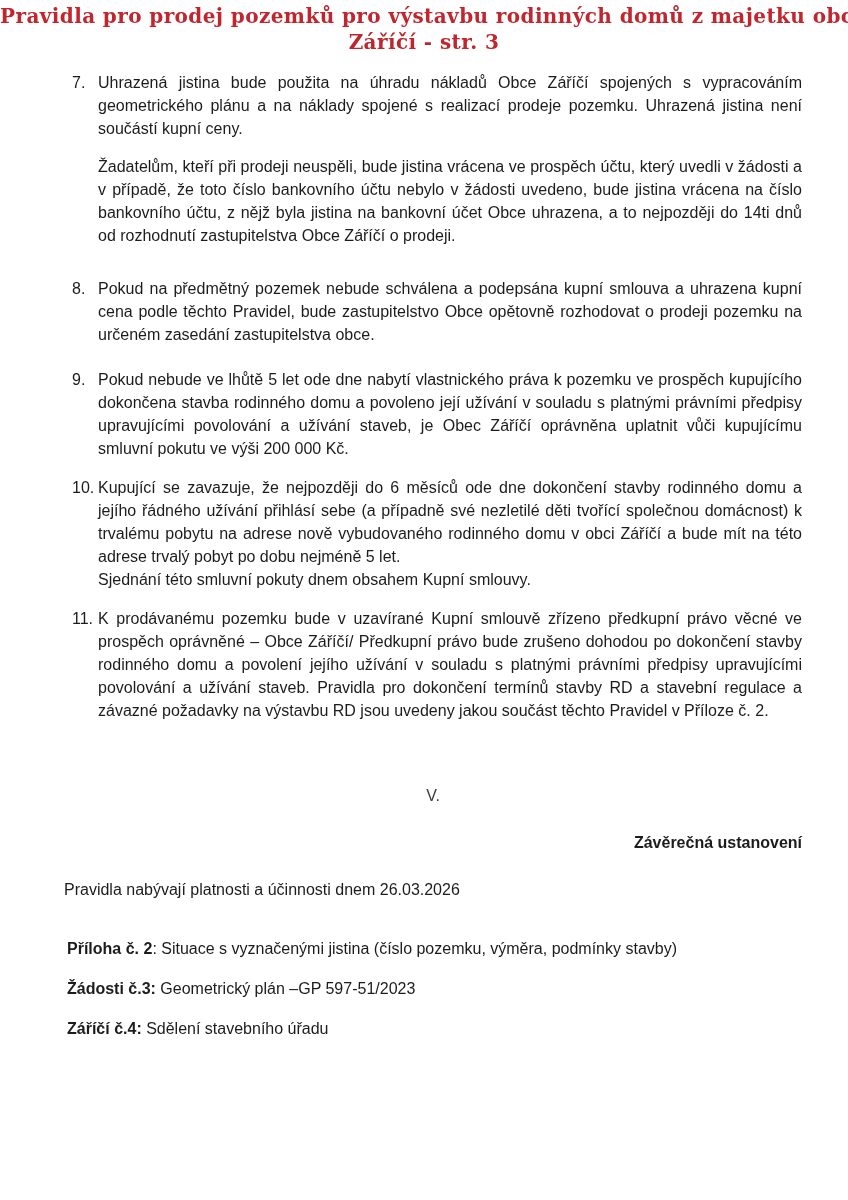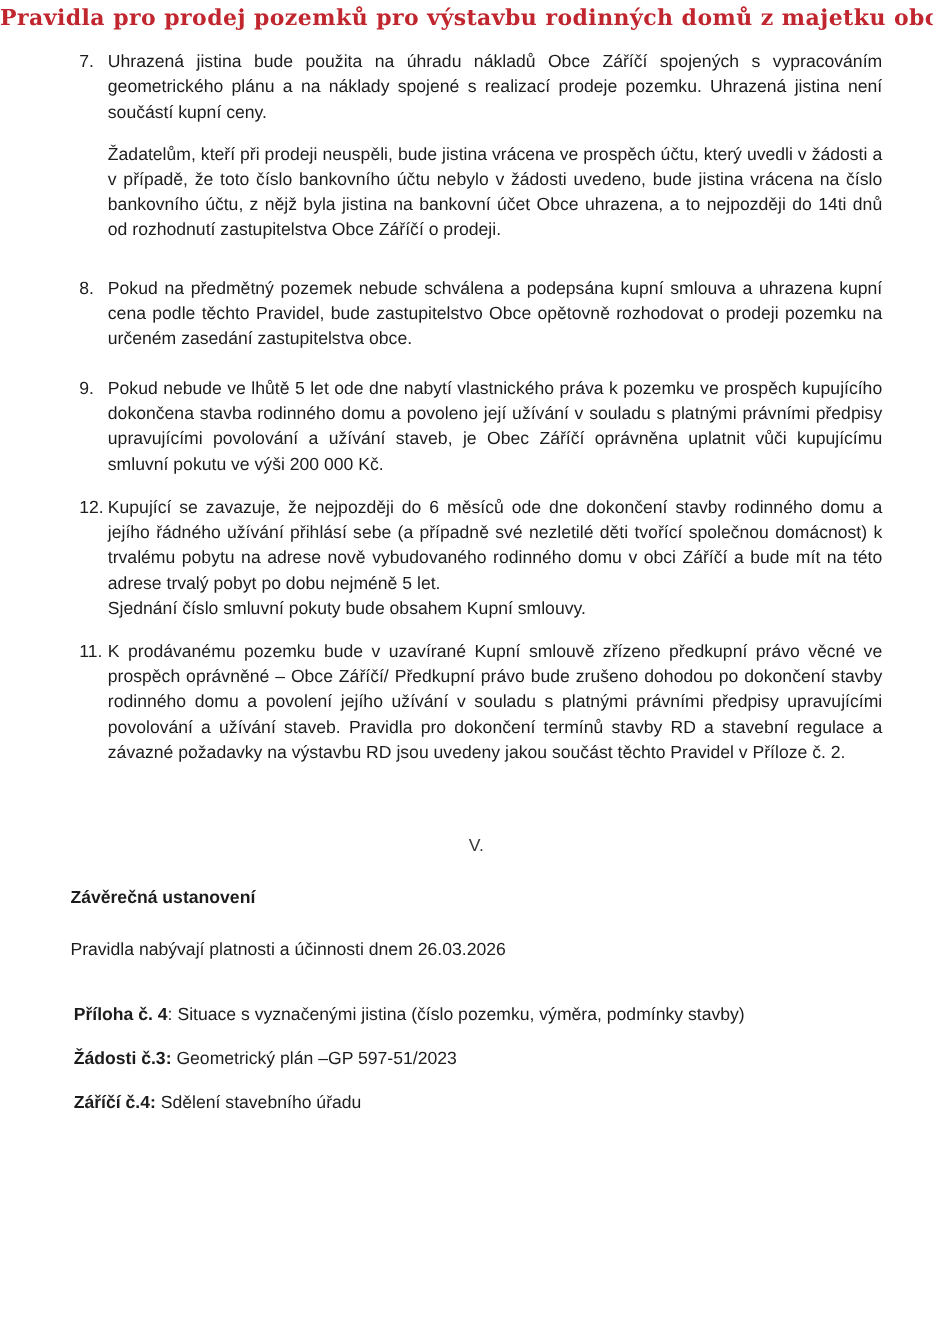--- a/index.html
+++ b/index.html
@@ -49,38 +49,39 @@
   .para.tight { margin-top: 0; }
 
   
   .section-numeral {
     margin-top: 62px;
     text-align: center;
     color: #3a3a3a;
   }
   .section-heading {
     margin-top: 24px;
-    text-align: left;
+    text-align: right;
     font-weight: bold;
   }
   .effective-line { margin-top: 24px; }
 
   
   .attachments { margin-top: 36px; }
   .attachment-row { margin-bottom: 17px; text-indent: 3px; }
   .attachment-row.wrap2 { text-indent: 3px; }
   .attachment-label { font-weight: bold; }
 </style>
 </head>
 <body>
 
 <div class="page">
 
   <div class="doc-title">
     <div class="t-line">Pravidla pro prodej pozemků pro výstavbu rodinných domů z majetku obce</div>
+    <div class="t-line">Záříčí - str. 3</div>
   </div>
 
   <div class="content">
 
     <div class="list-item li-7">
       <span class="num">7.</span>
       <div class="para">Uhrazená jistina bude použita na úhradu nákladů Obce Záříčí spojených s vypracováním geometrického plánu a na náklady spojené s realizací prodeje pozemku. Uhrazená jistina není součástí kupní ceny.</div>
       <div class="para gap">Žadatelům, kteří při prodeji neuspěli, bude jistina vrácena ve prospěch účtu, který uvedli v žádosti a v případě, že toto číslo bankovního účtu nebylo v žádosti uvedeno, bude jistina vrácena na číslo bankovního účtu, z nějž byla jistina na bankovní účet Obce uhrazena, a to nejpozději do 14ti dnů od rozhodnutí zastupitelstva Obce Záříčí o prodeji.</div>
     </div>
 
@@ -88,41 +89,41 @@
       <span class="num">8.</span>
       <div class="para">Pokud na předmětný pozemek nebude schválena a podepsána kupní smlouva a uhrazena kupní cena podle těchto Pravidel, bude zastupitelstvo Obce opětovně rozhodovat o prodeji pozemku na určeném zasedání zastupitelstva obce.</div>
     </div>
 
     <div class="list-item li-9">
       <span class="num">9.</span>
       <div class="para">Pokud nebude ve lhůtě 5 let ode dne nabytí vlastnického práva k pozemku ve prospěch kupujícího dokončena stavba rodinného domu a povoleno její užívání v souladu s platnými právními předpisy upravujícími povolování a užívání staveb, je Obec Záříčí oprávněna uplatnit vůči kupujícímu smluvní pokutu ve výši 200 000 Kč.</div>
     </div>
 
     <div class="list-item li-10">
-      <span class="num">12.</span>
+      <span class="num">10.</span>
       <div class="para">Kupující se zavazuje, že nejpozději do 6 měsíců ode dne dokončení stavby rodinného domu a jejího řádného užívání přihlásí sebe (a případně své nezletilé děti tvořící společnou domácnost) k trvalému pobytu na adrese nově vybudovaného rodinného domu v obci Záříčí a bude mít na této adrese trvalý pobyt po dobu nejméně 5 let.</div>
-      <div class="para tight">Sjednání číslo smluvní pokuty bude obsahem Kupní smlouvy.</div>
+      <div class="para tight">Sjednání této smluvní pokuty dnem obsahem Kupní smlouvy.</div>
     </div>
 
     <div class="list-item li-11">
       <span class="num">11.</span>
       <div class="para">K prodávanému pozemku bude v uzavírané Kupní smlouvě zřízeno předkupní právo věcné ve prospěch oprávněné – Obce Záříčí/ Předkupní právo bude zrušeno dohodou po dokončení stavby rodinného domu a povolení jejího užívání v souladu s platnými právními předpisy upravujícími povolování a užívání staveb. Pravidla pro dokončení termínů stavby RD a stavební regulace a závazné požadavky na výstavbu RD jsou uvedeny jakou součást těchto Pravidel v Příloze č. 2.</div>
     </div>
 
     <div class="section-numeral">V.</div>
 
     <div class="section-heading">Závěrečná ustanovení</div>
 
     <div class="effective-line">Pravidla nabývají platnosti a účinnosti dnem 26.03.2026</div>
 
     <div class="attachments">
 
 
       <div class="attachment-row wrap2">
-        <span class="attachment-label">Příloha č. 4</span><span>: Situace s vyznačenými jistina (číslo pozemku, výměra, podmínky stavby)</span>
+        <span class="attachment-label">Příloha č. 2</span><span>: Situace s vyznačenými jistina (číslo pozemku, výměra, podmínky stavby)</span>
       </div>
 
       <div class="attachment-row">
         <span class="attachment-label">Žádosti č.3:</span><span> Geometrický plán –GP 597-51/2023</span>
       </div>
 
       <div class="attachment-row">
         <span class="attachment-label">Záříčí č.4:</span><span> Sdělení stavebního úřadu</span>
       </div>
 

